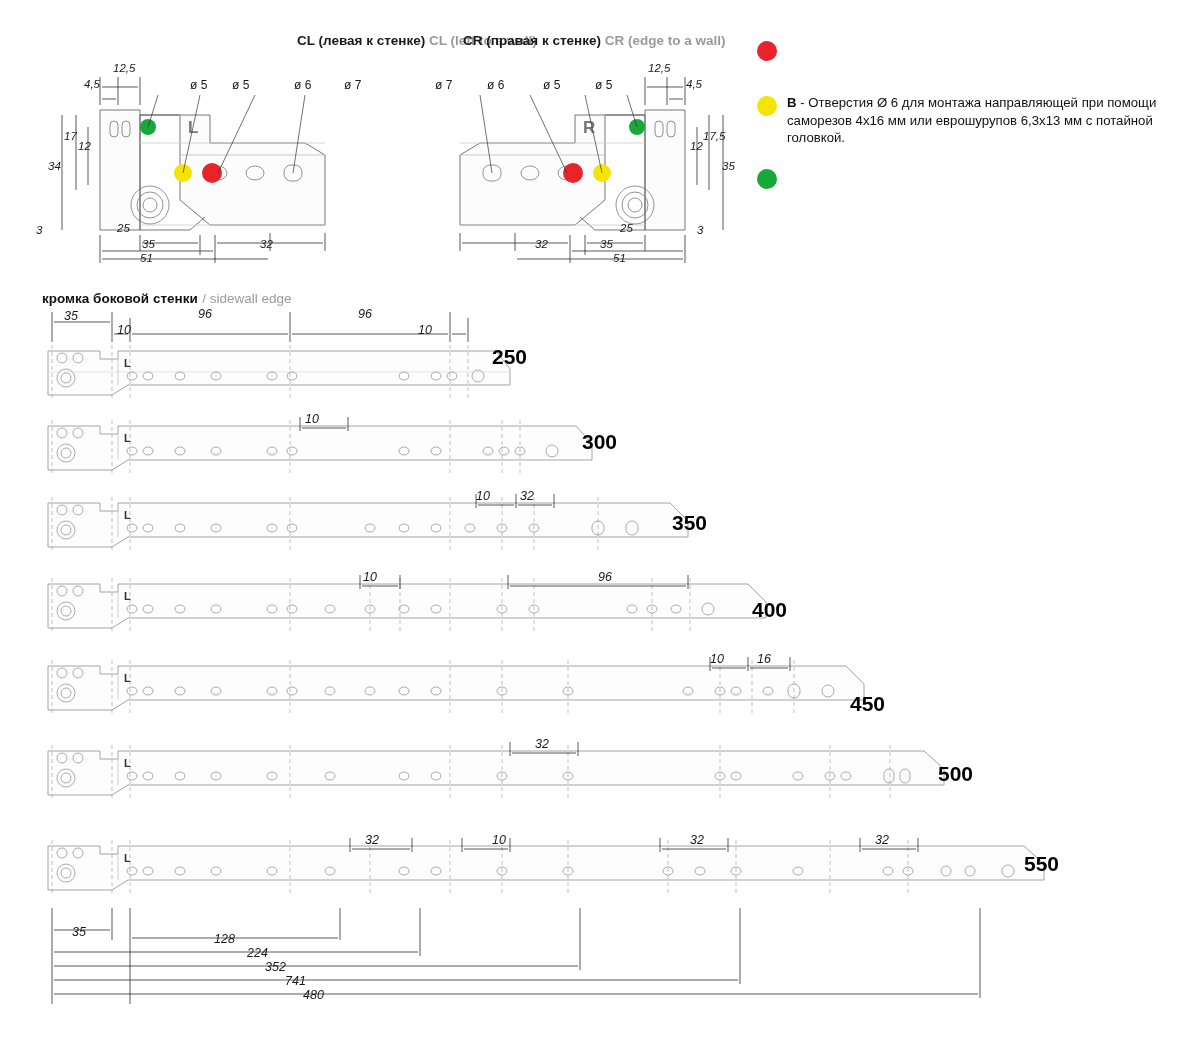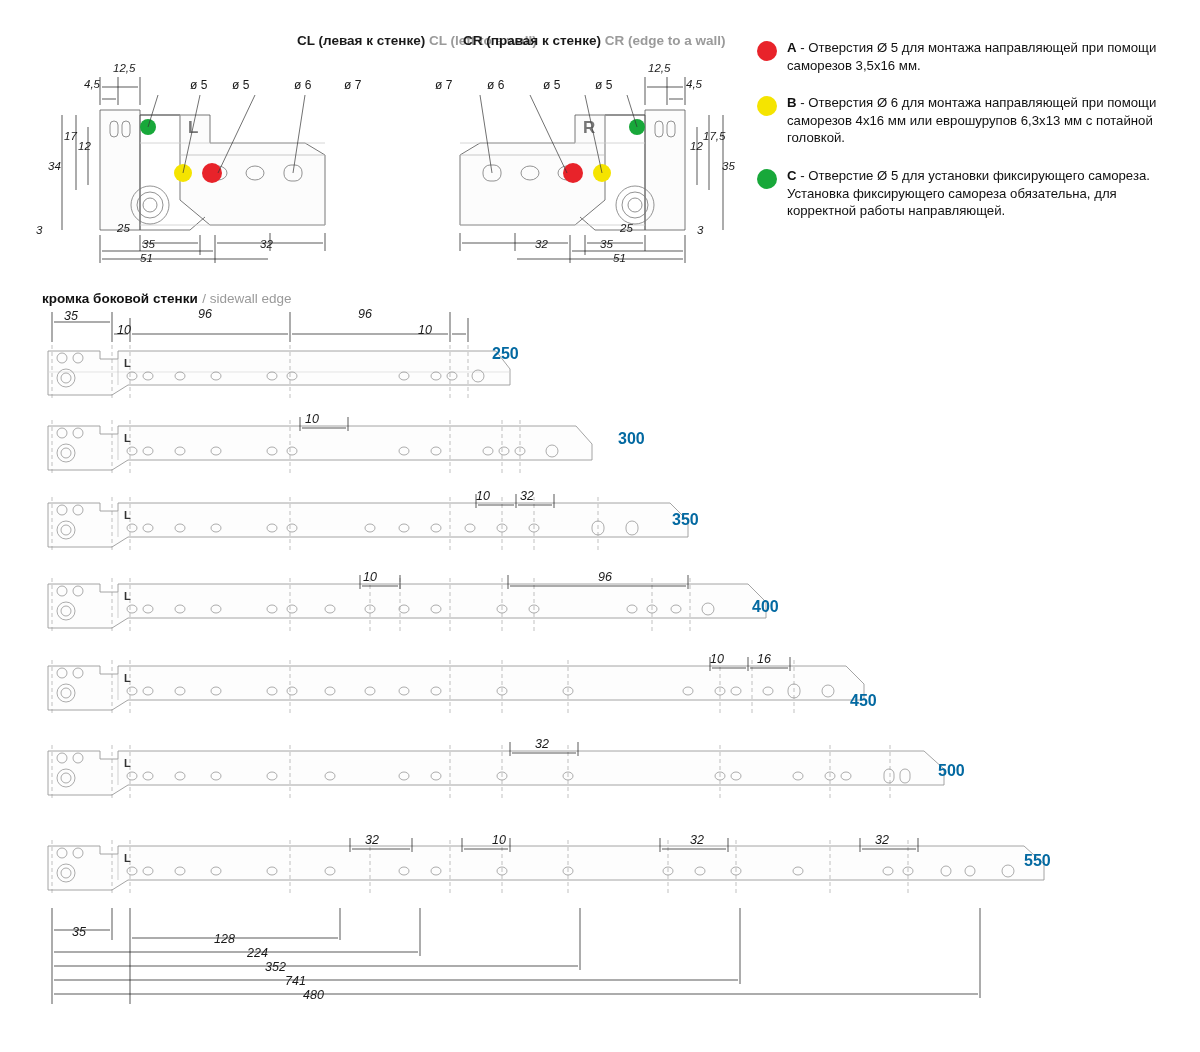--- a/index.html
+++ b/index.html
@@ -11,21 +11,21 @@
     position:relative;
     overflow:hidden;
   }
   .abs{position:absolute;}
   .ttl{font-size:13.5px;font-weight:bold;}
   .ttl .ru{color:#1a1a1a;}
   .ttl .en{color:#9a9a9a;}
   .dim{font-style:italic;font-size:12.5px;color:#1a1a1a;}
   .dim-s{font-style:italic;font-size:11.5px;color:#1a1a1a;}
   .lbl{font-size:12px;color:#1a1a1a;}
-  .len{font-size:16px;font-weight:bold;color:#0369a1;}
+  .len{font-size:21px;font-weight:bold;color:#000000;}
   .legend-item{position:absolute;font-size:13.2px;line-height:17.5px;color:#111;}
   .legend-item b{font-weight:bold;}
   .dot{position:absolute;border-radius:50%;}
   .dot.r{background:#e8232a;}
   .dot.y{background:#f5e400;}
   .dot.g{background:#18a83a;}
   .edge-ru{font-size:13.5px;font-weight:bold;color:#111;}
   .edge-en{font-size:13.5px;color:#9a9a9a;}
   svg{display:block;}
   .sl-letter{font-size:11px;font-weight:bold;fill:#333;}
@@ -42,36 +42,28 @@
 
 <div class="abs ttl" style="left:463px;top:33px;">
   <span class="ru">CR</span>
   <span class="ru">(правая к стенке)</span>
   <span class="en">CR</span>
   <span class="en">(edge to a wall)</span>
 </div>
 
 <div class="abs" style="left:757px;top:36px;width:420px;height:240px;">
   <span class="dot r" style="left:0px;top:5px;width:20px;height:20px;"></span>
-  <div class="legend-item" style="left:30px;top:3px;width:390px;">
-    <b>A</b>
-    <span>- Отверстия Ø 5 для монтажа направляющей при помощи саморезов 3,5х16 мм.</span>
-  </div>
 
   <span class="dot y" style="left:0px;top:60px;width:20px;height:20px;"></span>
   <div class="legend-item" style="left:30px;top:58px;width:400px;">
     <b>B</b>
     <span>- Отверстия Ø 6 для монтажа направляющей при помощи саморезов 4х16 мм или еврошурупов 6,3х13 мм с потайной головкой.</span>
   </div>
 
   <span class="dot g" style="left:0px;top:133px;width:20px;height:20px;"></span>
-  <div class="legend-item" style="left:30px;top:131px;width:400px;">
-    <b>C</b>
-    <span>- Отверстие Ø 5 для установки фиксирующего самореза. Установка фиксирующего самореза обязательна, для корректной работы направляющей.</span>
-  </div>
 </div>
 
 <div class="abs" style="left:40px;top:55px;width:340px;height:215px;">
 <svg width="340" height="215" viewBox="0 0 340 215">
   <g stroke="#555" stroke-width="0.8" fill="none">
 
     <path d="M60,55 L60,175 L100,175 L100,55 Z" fill="#fcfcfc"></path>
     <path d="M100,60 L140,60 L140,145 L170,170 L285,170 L285,100 L265,88 L170,88 L170,60 L100,60" fill="#fcfcfc"></path>
     <path d="M100,60 L100,175 L150,175 L165,162" fill="none"></path>
     <path d="M140,60 L140,100 M140,100 L285,100" stroke="#bbb"></path>
@@ -287,21 +279,21 @@
         <ellipse cx="464" cy="31" rx="5" ry="4"></ellipse>
     <ellipse cx="480" cy="31" rx="5" ry="4"></ellipse>
     <circle cx="512" cy="31" r="6"></circle>
   </g>
   <g stroke="#999" stroke-width="0.6" stroke-dasharray="4 3" fill="none">
     <path d="M12,0 L12,56 M72,0 L72,56 M90,0 L90,56 M250,0 L250,56 M410,0 L410,56 M462,0 L462,56 M480,0 L480,56"></path>
   </g>
   <text x="84" y="22" class="sl-letter">L</text>
 </svg>
 </div>
-<div class="abs len" style="left:582px;top:430px;margin-left:36px;">300</div>
+<div class="abs len" style="left:582px;top:430px;">300</div>
 <div class="abs" style="left:290px;top:415px;width:80px;height:18px;">
 <svg width="80" height="18">
       <g stroke="#111" stroke-width="0.7" fill="none">
         <path d="M10,2 L10,16 M58,2 L58,16 M12,13 L56,13"></path>
       </g>
     </svg>
 </div>
 <div class="abs dim" style="left:305px;top:412px;">10</div>
 
 <div class="abs" style="left:40px;top:497px;width:660px;height:56px;">

